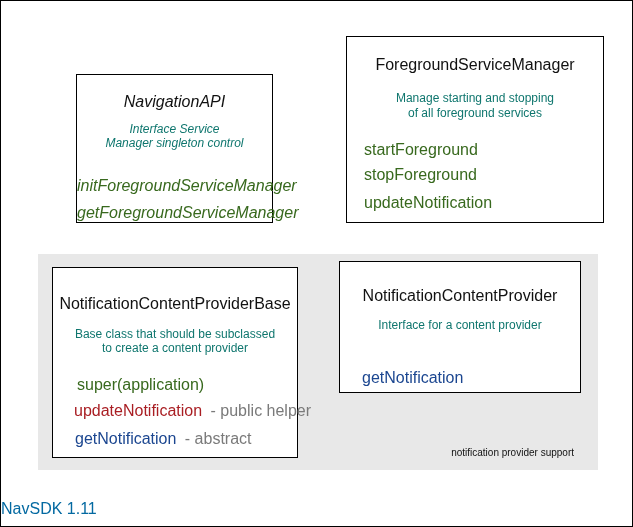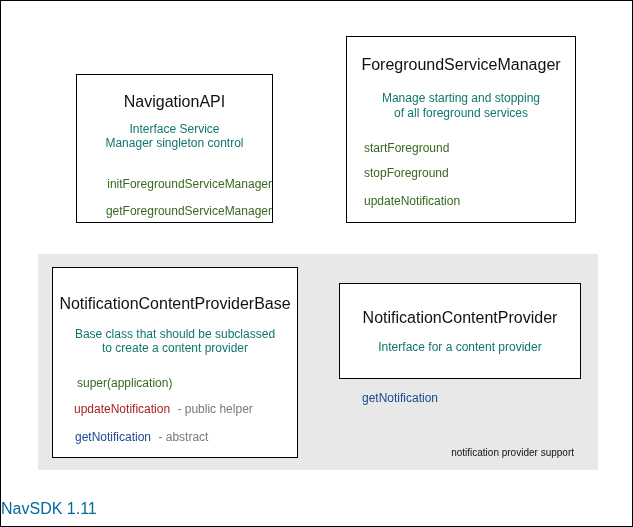--- a/index.html
+++ b/index.html
@@ -18,44 +18,44 @@
     left: 37px; top: 253px;
     width: 560px; height: 216px;
     background: var(--panel-gray, #e8e8e8);
   }
   .classbox {
     position: absolute;
     background: #ffffff;
     border: 1px solid #000;
     box-sizing: border-box;
   }
-  #box-navigation-api        { left: 75px;  top: 73px;  width: 197px; height: 149px; }
-  #box-fsm                   { left: 345px; top: 35px;  width: 230px; height: 187px; }
+  #box-navigation-api        { left: 75px;  top: 73px;  width: 197px; height: 149px; font-style: italic; }
+  #box-fsm                   { left: 345px; top: 35px;  width: 258px; height: 187px; }
   #box-ncpb                  { left: 51px;  top: 266px; width: 246px; height: 191px; }
-  #box-ncp                   { left: 338px; top: 282px; width: 242px; height: 96px; }
+  #box-ncp                   { left: 338px; top: 260px; width: 242px; height: 132px; }
   .box-title {
     position: absolute;
     left: 0; width: 100%;
     text-align: center;
     font-size: 16px;
     color: #111;
     white-space: nowrap;
   }
   .box-desc {
     position: absolute;
     left: 0; width: 100%;
     text-align: center;
     font-size: 12px;
     line-height: 14px;
     color: #0f766e;
     white-space: pre-line;
   }
   .method {
     position: absolute;
-    font-size: 12px;
+    font-size: 16px;
     white-space: nowrap;
   }
   .method.centered { left: 0; width: 100%; text-align: right; }
   .m-green { color: var(--m-green, #38691e); }
   .m-red   { color: var(--m-red, #a91e23); }
   .m-blue  { color: var(--m-blue, #1b4690); }
   .m-suffix { color: var(--m-gray, #7a7a7a); margin-left: 4px; }
   .panel-label {
     position: absolute;
     right: 24px; top: 193px;

